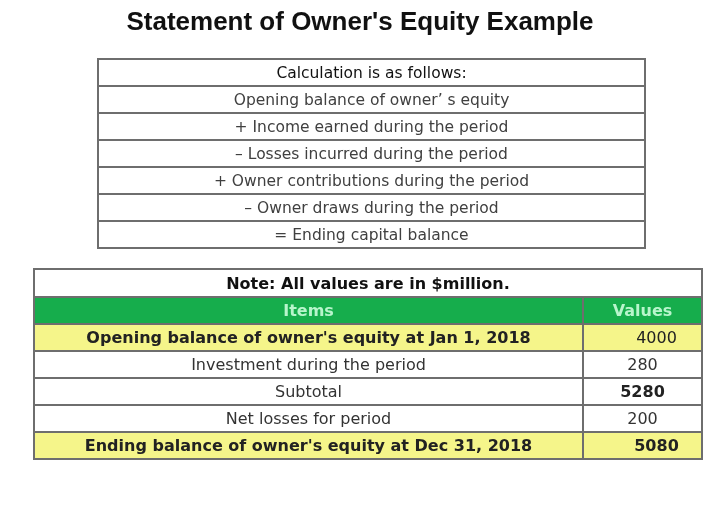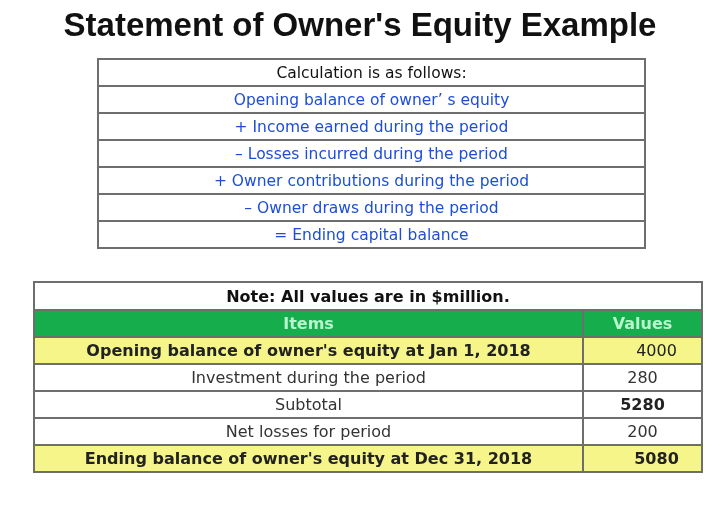--- a/index.html
+++ b/index.html
@@ -2,35 +2,35 @@
 <html><head>
   <meta charset="utf-8">
   <style>
     html, body { margin: 0; padding: 0; }
     body {
       width: 720px; height: 523px; background: #ffffff; position: relative; overflow: hidden;
       font-family: "DejaVu Sans", sans-serif; color: #222;
     }
     .title {
       position: absolute; left: 0; top: 6px; width: 720px; text-align: center;
-      font-family: "Liberation Sans", sans-serif; font-weight: bold; font-size: 33px;
+      font-family: "Liberation Sans", sans-serif; font-weight: bold; font-size: 26px;
       color: #111; letter-spacing: 0px;
     }
     .calc-table {
       position: absolute; left: 97px; top: 58px; width: 549px;
       border-collapse: collapse; table-layout: fixed;
     }
     .calc-table td {
       border: 2px solid #6e6e6e; height: 25px; padding: 0; text-align: center;
-      font-size: 15.5px; color: #1d4ed8; white-space: nowrap;
+      font-size: 15.5px; color: #404040; white-space: nowrap;
     }
     .calc-table td.head { font-weight: normal; color: #111; }
     .equity-table {
       position: absolute; left: 33px; top: 268px; width: 668px;
-      border-collapse: collapse; table-layout: fixed; margin-top: 13px;
+      border-collapse: collapse; table-layout: fixed;
     }
     .equity-table td, .equity-table th {
       border: 2px solid #6e6e6e; height: 25px; padding: 0; text-align: center;
       font-size: 16px; color: #333; white-space: nowrap;
     }
     .equity-table .note td { font-weight: bold; color: #111; background: #fff; height: 26px; }
     .equity-table th { background: #16ad4c; color: #b8f5cc; font-weight: bold; height: 25px; }
     .equity-table tr.hl td { background: #f5f58a; font-weight: bold; color: #222; }
     .equity-table tr.hl td.val { font-weight: normal; padding-left: 28px; }
     .equity-table tr.hl.final td.val { font-weight: bold; }

